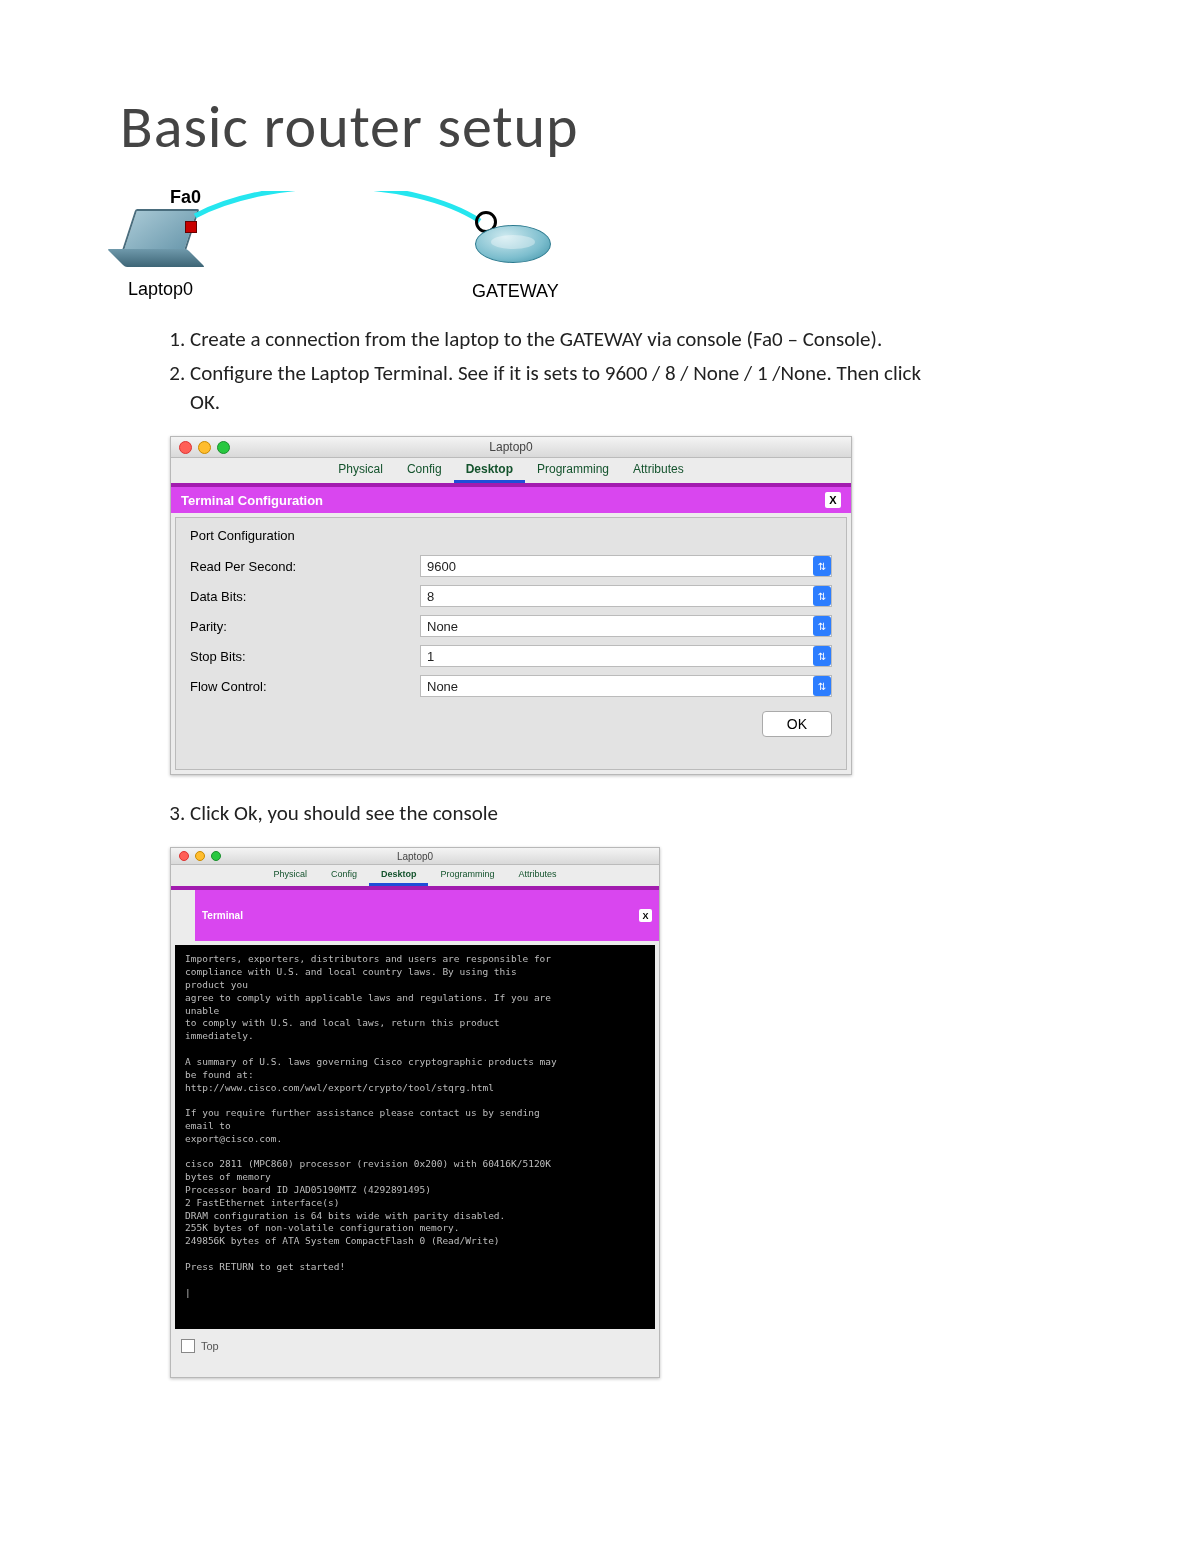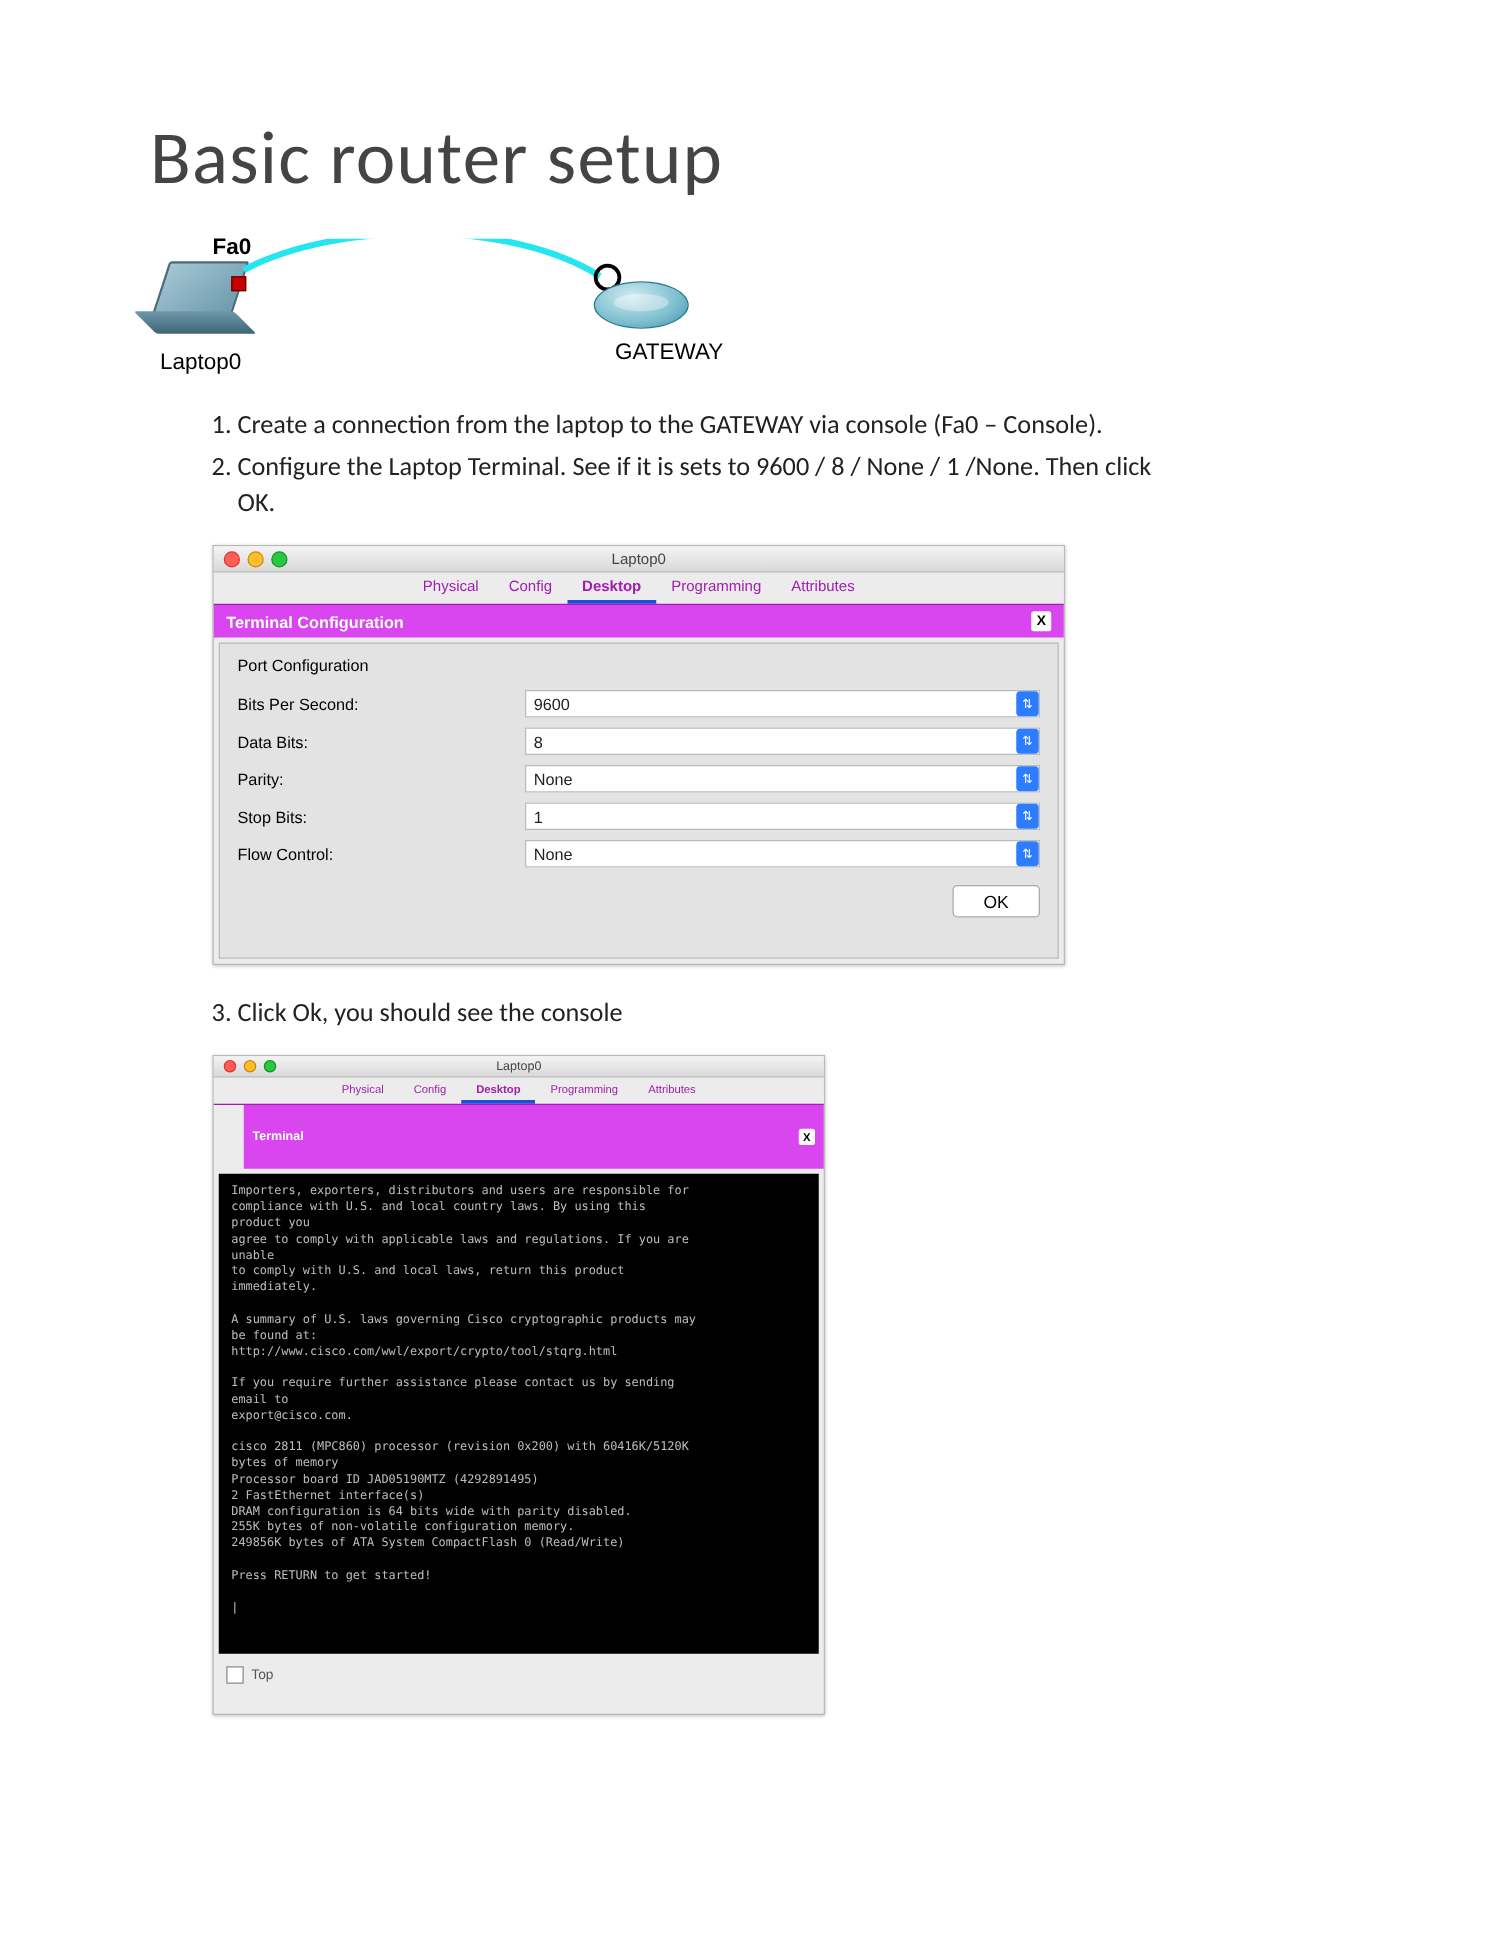--- a/index.html
+++ b/index.html
@@ -32,21 +32,21 @@
     margin: 10px 0 18px 0;
   }
   .net-label {
     position: absolute;
     font-family: Arial, sans-serif;
     font-size: 18px;
     color: #000;
   }
   .label-fa0 { top: 0; left: 50px; font-weight: 600; }
   .label-laptop { top: 92px; left: 8px; }
-  .label-gateway { top: 84px; left: 352px; margin-left: 20px; }
+  .label-gateway { top: 94px; left: 352px; }
 
   .laptop-icon {
     position: absolute;
     top: 22px; left: -10px;
     width: 100px; height: 60px;
   }
   .laptop-icon .screen {
     width: 60px; height: 42px;
     background: linear-gradient(135deg,#a5c6d3 0%,#6b99ad 100%);
     border: 2px solid #4a6d7d;
@@ -132,23 +132,23 @@
   .mac-titlebar .dot { width:11px; height:11px; border-radius:50%; }
   .dot.r{background:#ff5f57;border:1px solid #d33;}
   .dot.y{background:#ffbd2e;border:1px solid #c98a00;}
   .dot.g{background:#28c840;border:1px solid #1a8e2d;}
   .mac-titlebar .wtitle{
     position:absolute; left:0; right:0; text-align:center;
     font-size:12px; color:#444;
   }
   .tabbar {
     display:flex; justify-content:center;
-    font-size:12px; color:#a21caf;
+    font-size:12px; color:#14532d;
     background:#ececec;
-    border-bottom:1px solid #a21caf;
+    border-bottom:4px solid #a21caf;
   }
   .tabbar .tab {
     padding:4px 12px;
   }
   .tabbar .tab.active {
     border-bottom:3px solid #1f4ed8;
     font-weight:600;
   }
 
   .blue-header {
@@ -287,21 +287,21 @@
       <div class="tab">Attributes</div>
     </div>
     <div class="blue-header">
       <span>Terminal Configuration</span>
       <span class="xbtn">X</span>
     </div>
     <div class="cfg-body">
       <div class="subhdr">Port Configuration</div>
 
       <div class="cfg-row">
-        <div class="lbl">Bits Per Second:</div>
+        <div class="lbl">Read Per Second:</div>
         <div class="sel">
           <span>9600</span>
           <span class="caret">⇅</span>
         </div>
       </div>
       <div class="cfg-row">
         <div class="lbl">Data Bits:</div>
         <div class="sel">
           <span>8</span>
           <span class="caret">⇅</span>

